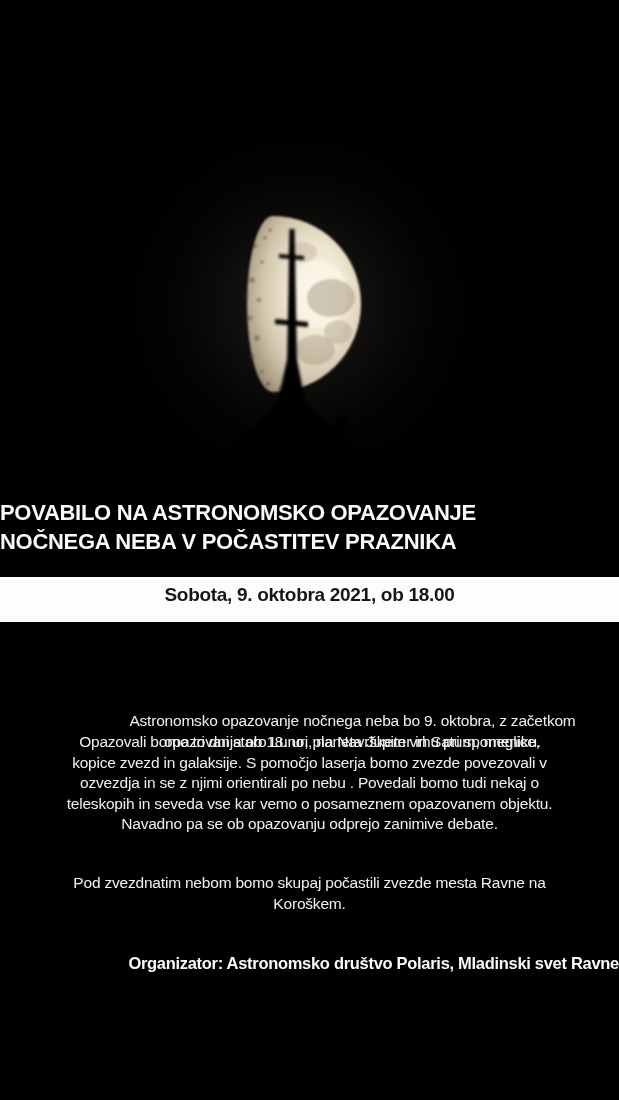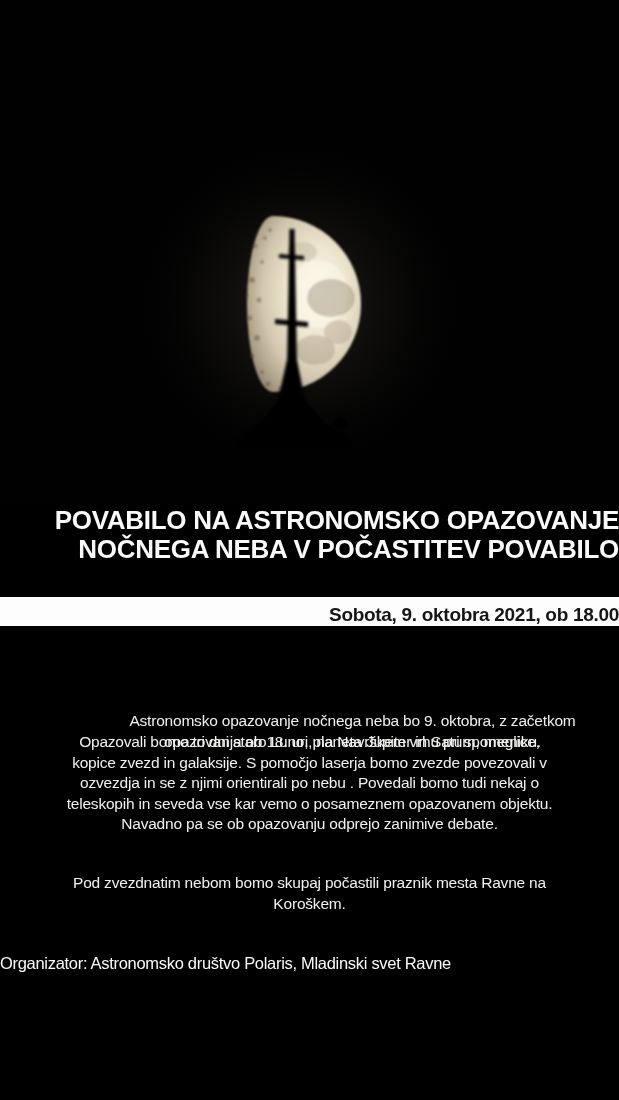--- a/index.html
+++ b/index.html
@@ -21,38 +21,36 @@
     left: 0;
     width: 619px;
     height: 500px;
     display: block;
   }
   .title {
     position: absolute;
     top: 498px;
     left: 0;
     width: 100%;
-    text-align: right;
+    text-align: left;
     color: #fafafa;
     font-weight: 700;
-    font-size: 26px;
+    font-size: 22px;
     line-height: 29px;
     letter-spacing: -0.3px;
     white-space: nowrap;
-    margin-top: 8px;
   }
   .banner {
     position: absolute;
     top: 577px;
     left: 0;
     width: 100%;
-    height: 29px;
+    height: 45px;
     background: #fdfdfd;
-    text-align: right;
-    margin-top: 20px;
+    text-align: center;
   }
   .banner-text {
     color: #161616;
     font-weight: 700;
     font-size: 19px;
     line-height: 35px;
     letter-spacing: -0.3px;
     white-space: nowrap;
   }
   .location {
@@ -79,23 +77,23 @@
     white-space: pre-line;
   }
   .para1 { top: 711px; padding-left: 43px; }
   .para2 { top: 732px; }
   .para3 { top: 873px; }
   .organizer {
     position: absolute;
     top: 954px;
     left: 0;
     width: 100%;
-    text-align: left;
+    text-align: right;
     color: #fafafa;
-    font-weight: 400;
+    font-weight: 700;
     font-size: 16.5px;
     letter-spacing: -0.3px;
     white-space: nowrap;
   }
 </style>
 </head>
 <body>
 
 <div class="poster">
 
@@ -155,33 +153,33 @@
       <polygon points="275,319 308,322 308,327 275,324"></polygon>
       <path d="M 288 355 L 296 355 L 305 400 L 317 414 L 326 424 L 344 432 L 352 442 L 355 452 L 228 452 L 238 438 L 252 428 L 266 416 L 278 400 Z"></path>
       <ellipse cx="341" cy="423" rx="7" ry="6"></ellipse>
     </g>
 
     <rect x="0" y="448" width="619" height="52" fill="#020101"></rect>
   </svg>
 
   <div class="title">
     <div>POVABILO NA ASTRONOMSKO OPAZOVANJE</div>
-    <div>NOČNEGA NEBA V POČASTITEV POVABILO</div>
+    <div>NOČNEGA NEBA V POČASTITEV PRAZNIKA</div>
   </div>
 
   <div class="banner">
     <div class="banner-text">Sobota, 9. oktobra 2021, ob 18.00</div>
   </div>
 
 
   <div class="para para1">Astronomsko opazovanje nočnega neba bo 9. oktobra, z začetkom
 opazovanja ob 18. uri, na Navrškem vrhu pri spomeniku.</div>
   <div class="para para2">Opazovali bomo tri dni staro Luno, planeta Jupiter in Saturn, meglice,
 kopice zvezd in galaksije. S pomočjo laserja bomo zvezde povezovali v
 ozvezdja in se z njimi orientirali po nebu . Povedali bomo tudi nekaj o
 teleskopih in seveda vse kar vemo o posameznem opazovanem objektu.
 Navadno pa se ob opazovanju odprejo zanimive debate.</div>
-  <div class="para para3">Pod zvezdnatim nebom bomo skupaj počastili praznik mesta Ravne na
+  <div class="para para3">Pod zvezdnatim nebom bomo skupaj počastili zvezde mesta Ravne na
 Koroškem.</div>
 
   <div class="organizer">Organizator: Astronomsko društvo Polaris, Mladinski svet Ravne</div>
 
 </div>
 
 </body></html>

